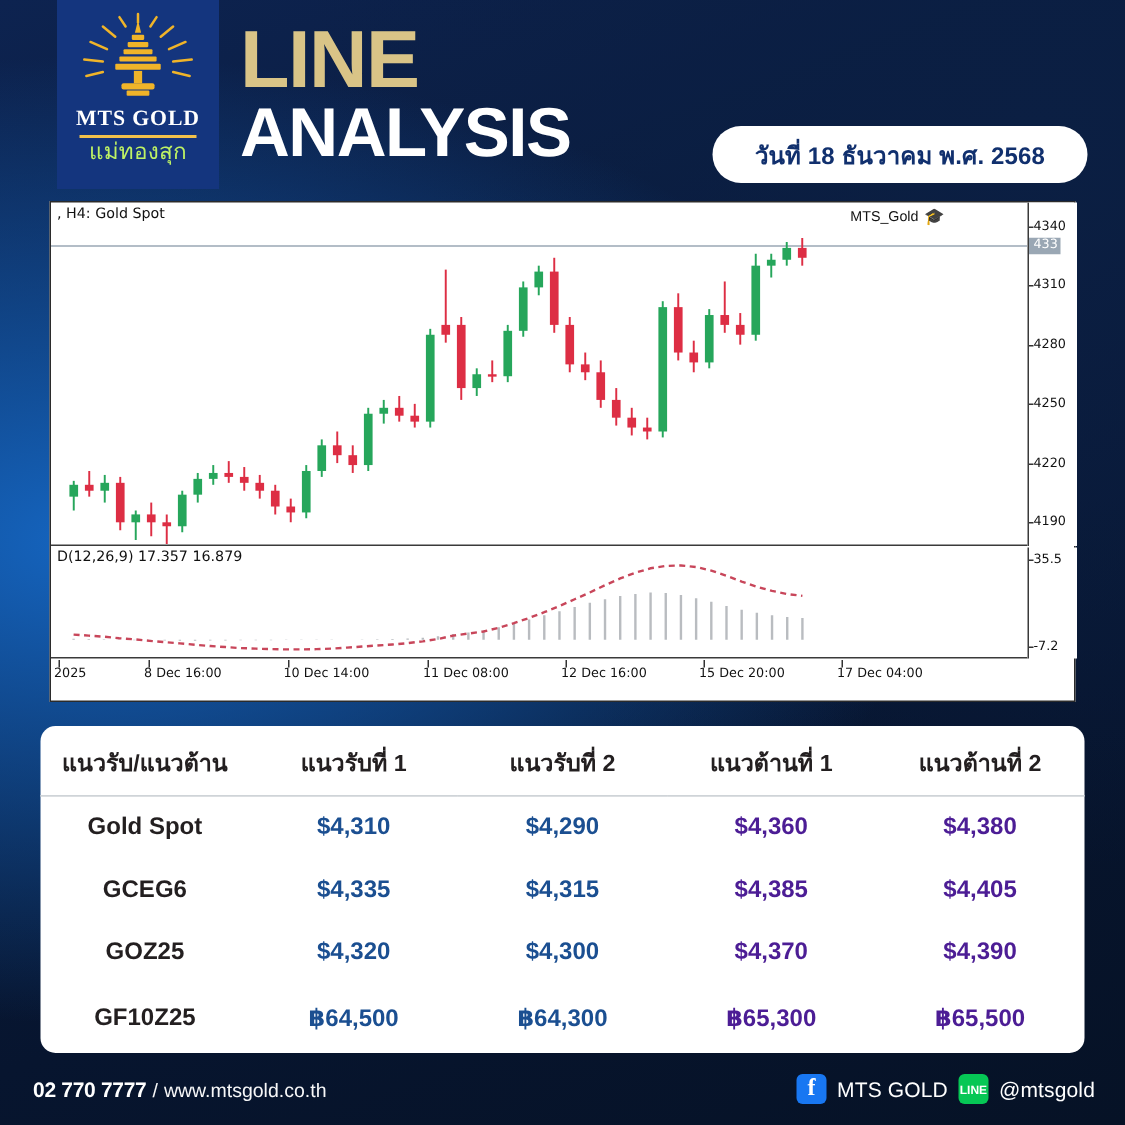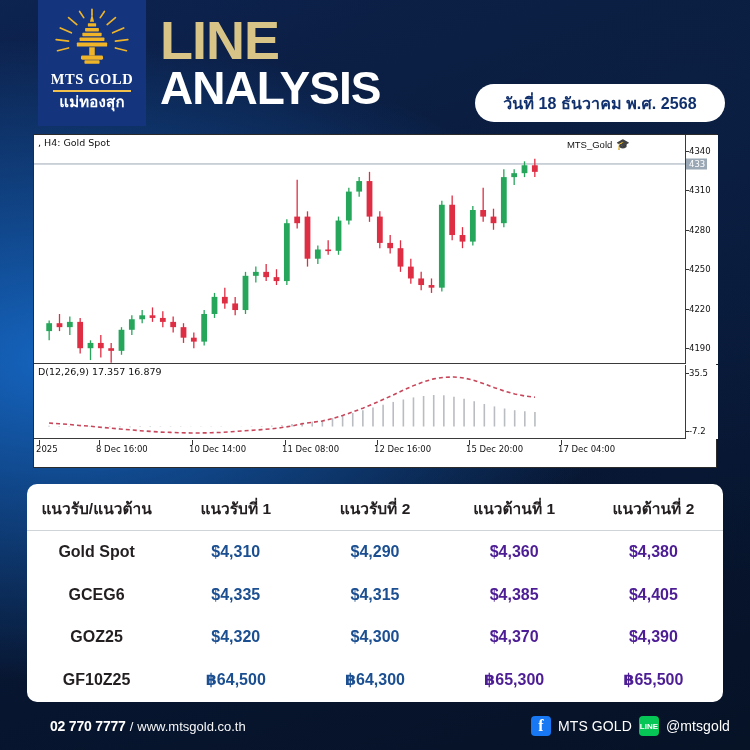--- a/index.html
+++ b/index.html
@@ -28,21 +28,21 @@
     padding-top: 8px;
   }
   .logo-mark { width: 84px; height: 62px; display:block; }
   .logo-en {
     color: #ffffff; font-family: "Liberation Serif", "DejaVu Serif", serif;
     font-size: 14.5px; font-weight: bold; letter-spacing: .6px;
     margin-top: 2px; line-height: 1;
   }
   .logo-rule { width: 78px; height: 2px; background: #f2c14b; margin: 3px 0 2px; }
   .logo-th {
-    color: #ffffff; font-size: 15px; font-weight: bold; line-height: 1.05;
+    color: #bef264; font-size: 15px; font-weight: normal; line-height: 1.05;
     letter-spacing: .2px;
   }
 
   .title-block { position: absolute; left: 160px; top: 16px; }
   .title-gold {
     font-size: 54px; font-weight: bold; letter-spacing: -1px; line-height: .92;
     color: #d9c487;
   }
   .title-analysis {
     font-size: 46px; font-weight: bold; letter-spacing: -1px; line-height: .94;
@@ -135,21 +135,21 @@
   td.support { color: #1b4f91; }
   td.resist  { color: #4c1d95; }
 
   
   #footer {
     position: absolute; left: 0; bottom: 0; width: 750px; height: 48px;
     display: flex; align-items: center;
   }
   .phone {
     position: absolute; left: 22px; color: #ffffff; font-size: 13.5px;
-    display: flex; align-items: baseline; gap: 4px; margin-left: 28px;
+    display: flex; align-items: baseline; gap: 4px;
   }
   .phone .num { font-weight: bold; font-size: 14px; letter-spacing: -.2px; }
   .phone .site { font-weight: normal; font-size: 13px; opacity: .97; }
   .social { position: absolute; right: 20px; display: flex; align-items: center; gap: 7px; }
   .sq { width: 20px; height: 20px; border-radius: 4px; display:flex; align-items:center; justify-content:center; }
   .fb { background: #1877f2; color: #fff; font-family: "Liberation Serif", serif; font-weight: bold; font-size: 16px; line-height: 1; }
   .line { background: #06c755; color: #fff; font-size: 8px; font-weight: bold; }
   .social-label { color: #fff; font-size: 14px; letter-spacing: .1px; }
 </style>
 </head>

